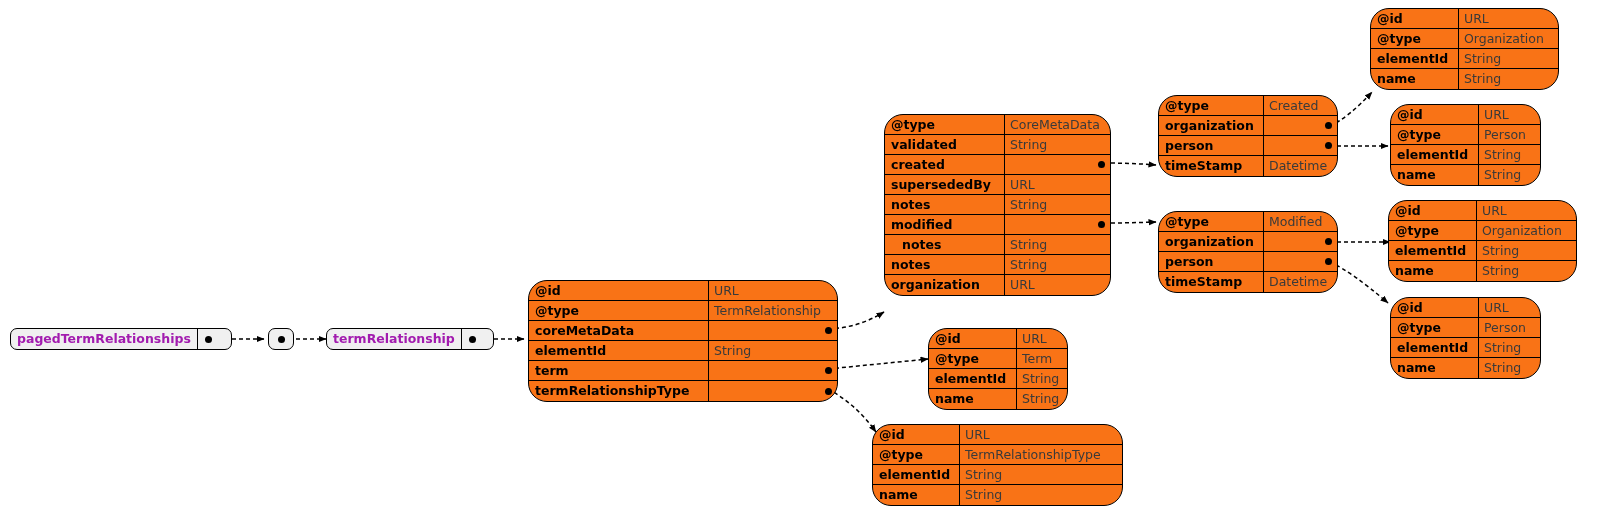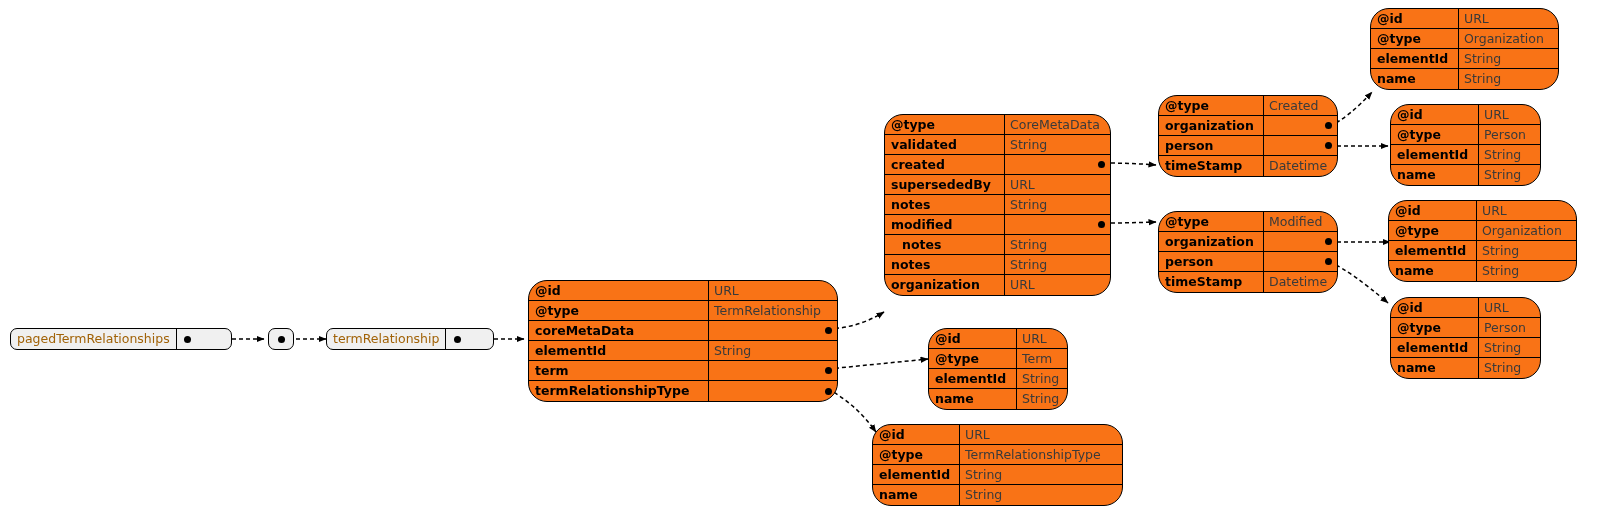--- a/index.html
+++ b/index.html
@@ -81,24 +81,24 @@
     align-items: stretch;
     border: 1.6px solid #000000;
     border-radius: 7px;
     background: #f0f0f0;
     box-sizing: border-box;
     height: 22px;
     overflow: hidden;
     z-index: 2;
   }
   .pill-label {
-    font-weight: normal;
+    font-weight: bold;
     font-size: 12.5px;
     line-height: 19px;
-    color: #a16207;
+    color: #a21caf;
     padding: 0 6px;
     white-space: nowrap;
     border-right: 1.2px solid #000000;
   }
   .pill-slot {
     position: relative;
     width: 22px;
   }
   .pill-slot .dot {
     right: 50%;

